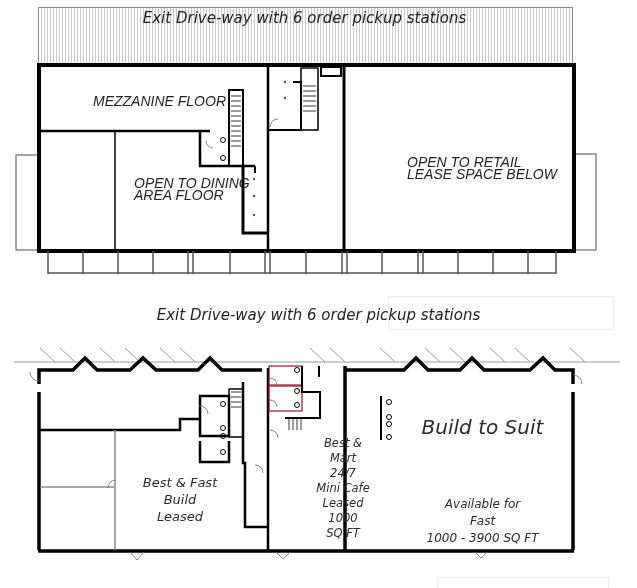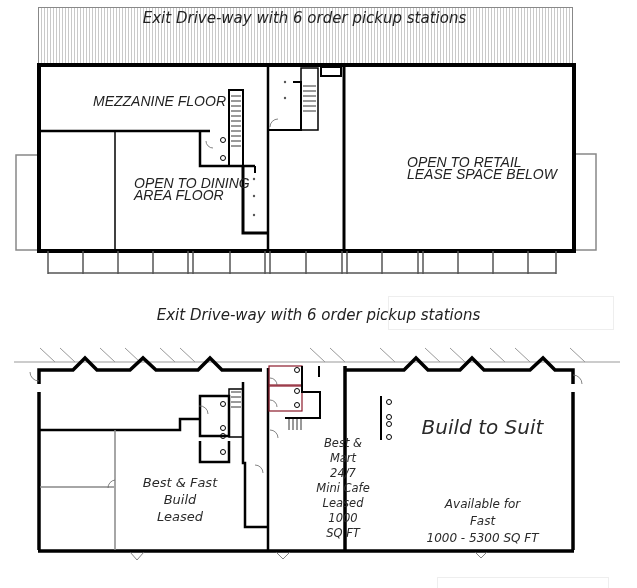--- a/index.html
+++ b/index.html
@@ -223,14 +223,14 @@
   <div>1000</div>
   <div>SQ FT</div>
 </div>
 
 <div class="abs room-label" style="left:395px; top:419px; width:175px; font-size:20px;">
   <div>Build to Suit</div>
 </div>
 <div class="abs room-label" style="left:395px; top:472px; width:175px; font-size:12px;margin-top:24px;">
   <div>Available for</div>
   <div>Fast</div>
-  <div><span>1000</span><span> - </span><span>5300</span><span> SQ FT</span></div>
+  <div><span>1000</span><span> - </span><span>3900</span><span> SQ FT</span></div>
 </div>
 
 </body></html>

